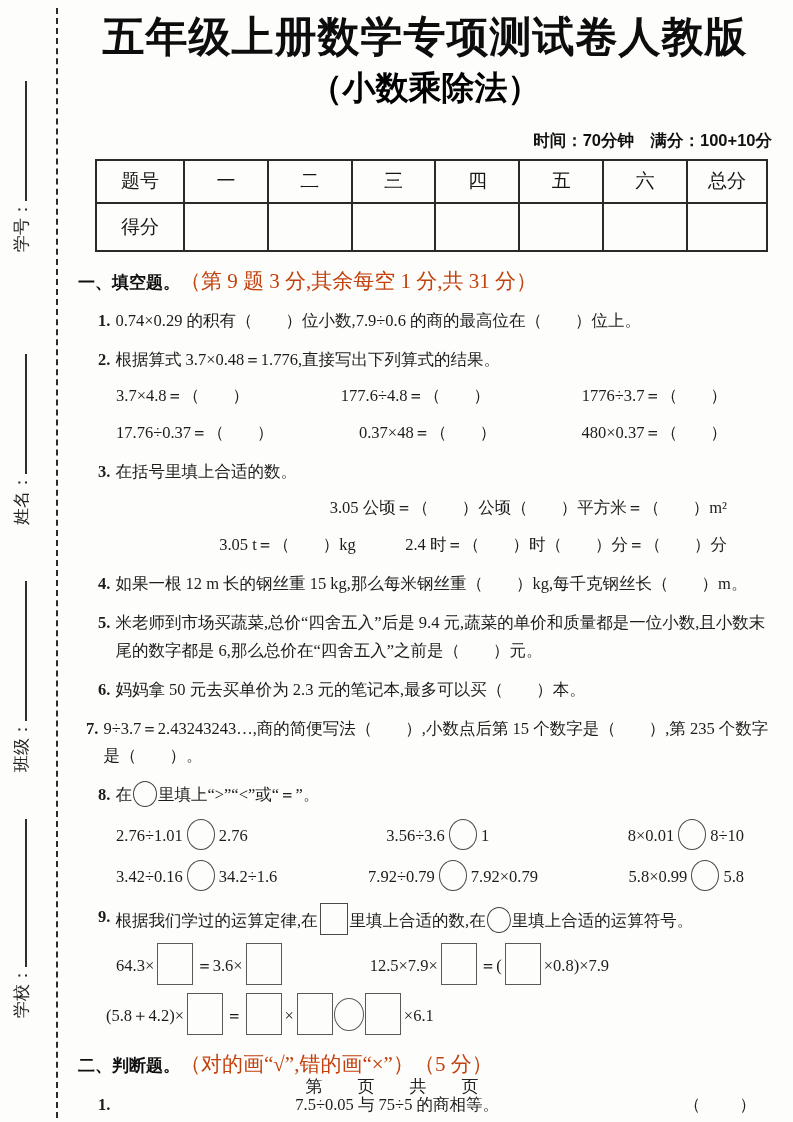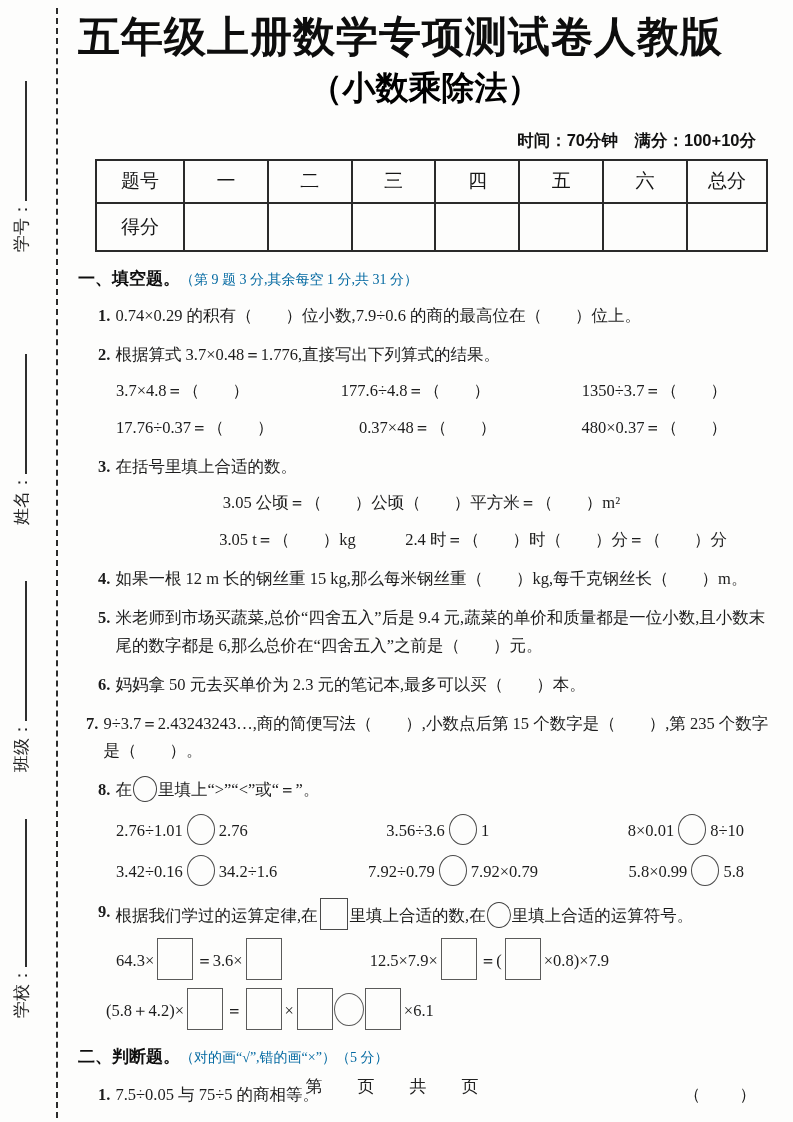--- a/index.html
+++ b/index.html
@@ -9,40 +9,40 @@
     font-family:"Liberation Serif","DejaVu Serif",serif;
   }
   
   .cut-line{position:absolute;left:56px;top:8px;height:1110px;width:0;
     border-left:2.5px dashed #2b2b2b;}
   .side-field{position:absolute;left:10px;transform:rotate(-90deg);
     transform-origin:0 0;white-space:nowrap;font-size:17px;color:#222;}
   .side-blank{display:inline-block;border-bottom:2px solid #2e2e2e;height:3px;}
   
   .main{position:absolute;left:78px;top:0;width:694px;}
-  .title1{margin:13px 0 0;font-size:42px;font-weight:bold;
+  .title1{margin:13px 0 0;text-align:center;font-size:42px;font-weight:bold;
     letter-spacing:1px;line-height:1.15;color:#0d0d0d;
     font-family:"Liberation Sans","DejaVu Sans",sans-serif;}
   .title2{margin:7px 0 0;text-align:center;font-size:33px;font-weight:bold;
     line-height:1.2;color:#000000;font-family:"Liberation Sans","DejaVu Sans",sans-serif;}
-  .exam-info{margin:22px 16px 0 0;text-align:right;font-size:16.5px;font-weight:600;
+  .exam-info{margin:22px 0 0 0;text-align:right;font-size:16.5px;font-weight:600;
     font-family:"Liberation Sans","DejaVu Sans",sans-serif;color:#111;}
   
   table.score{border-collapse:collapse;margin:7px 0 0 17px;width:673px;
     table-layout:fixed;}
   table.score td{border:2px solid #2a2a2a;text-align:center;font-size:19px;
     color:#161616;padding:0;}
   table.score tr.r1 td{height:41px;}
   table.score tr.r2 td{height:46px;}
   table.score td.lab{width:86px;}
   table.score td.tot{width:78px;}
   
   .sec-head{margin:15px 0 0;font-size:17px;}
   .sec-head .bold{font-weight:bold;color:#0e0e0e;}
-  .sec-head .note{color:#0369a1;font-size:14px;}
+  .sec-head .note{color:#c2410c;font-size:21px;}
   .q{display:flex;gap:5px;margin:12px 0 0;padding-left:20px;font-size:16.5px;
     line-height:1.65;}
   .q .num{font-weight:bold;flex:0 0 auto;}
   .q .txt{flex:1 1 auto;}
   .subrow{display:flex;justify-content:space-between;margin:10px 0 0;
     padding:0 45px 0 38px;font-size:16.5px;line-height:1.6;}
   .subrow.wide{padding-right:28px;}
   .eqrow{display:flex;gap:85px;margin:8px 0 0;padding-left:38px;font-size:16.5px;
     align-items:center;}
   .eqrow.second{padding-left:28px;}
@@ -54,21 +54,21 @@
   .mini-box{display:inline-block;width:26px;height:30px;border:1.5px solid #4a4a4a;
     vertical-align:-9px;margin:0 2px;}
   .ans-box{display:inline-block;width:34px;height:40px;border:1.6px solid #5a5a5a;
     vertical-align:-14px;margin:0 3px;background:transparent;}
   .join-circle{display:inline-block;width:28px;height:31px;border:1.6px solid #5a5a5a;
     border-radius:50%;vertical-align:-10px;margin:0 -2px;}
   
   .tf{display:flex;gap:5px;margin:14px 0 0;padding-left:20px;font-size:16.5px;
     line-height:1.6;}
   .tf .num{font-weight:bold;}
-  .tf .txt{flex:1 1 auto;}
+  .tf .txt{flex:1 1 auto;text-align:center;}
   .tf .bracket{flex:0 0 auto;padding-right:14px;letter-spacing:2px;}
   
   .footer{position:absolute;left:0;bottom:24px;width:100%;text-align:center;
     font-size:17px;letter-spacing:9px;color:#222;margin-top:34px;}
 </style>
 </head>
 <body>
 
 <div class="cut-line"></div>
 
@@ -125,33 +125,33 @@
     <span class="txt">0.74×0.29 的积有（　　）位小数,7.9÷0.6 的商的最高位在（　　）位上。</span>
   </div>
 
   <div class="q">
     <span class="num">2.</span>
     <span class="txt">根据算式 3.7×0.48＝1.776,直接写出下列算式的结果。</span>
   </div>
   <div class="subrow">
     <span>3.7×4.8＝（　　）</span>
     <span>177.6÷4.8＝（　　）</span>
-    <span>1350÷3.7＝（　　）</span>
+    <span>1776÷3.7＝（　　）</span>
   </div>
   <div class="subrow">
     <span>17.76÷0.37＝（　　）</span>
     <span>0.37×48＝（　　）</span>
     <span>480×0.37＝（　　）</span>
   </div>
 
   <div class="q">
     <span class="num">3.</span>
     <span class="txt">在括号里填上合适的数。</span>
   </div>
-  <div class="subrow" style="justify-content:center">
+  <div class="subrow" style="justify-content:flex-end">
     <span>3.05 公顷＝（　　）公顷（　　）平方米＝（　　）m²</span>
   </div>
   <div class="subrow" style="justify-content:flex-end">
     <span>3.05 t＝（　　）kg　　　2.4 时＝（　　）时（　　）分＝（　　）分</span>
   </div>
 
   <div class="q">
     <span class="num">4.</span>
     <span class="txt">如果一根 12 m 长的钢丝重 15 kg,那么每米钢丝重（　　）kg,每千克钢丝长（　　）m。</span>
   </div>

